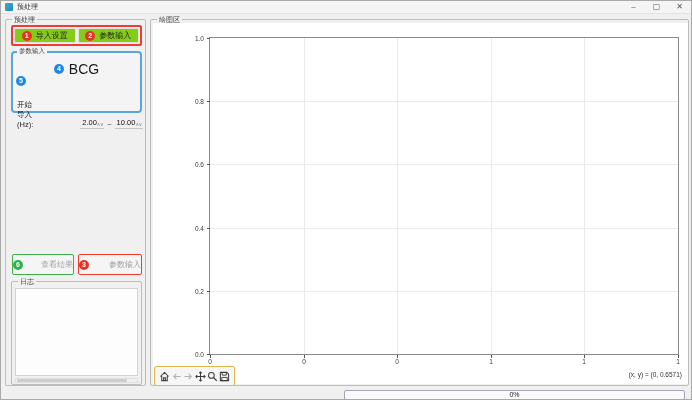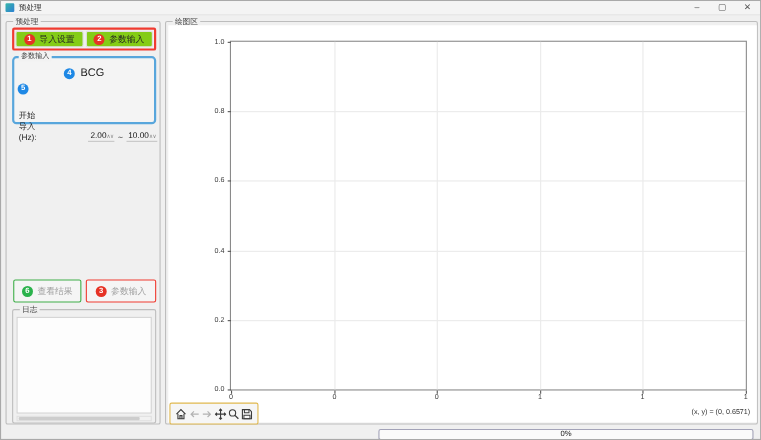--- a/index.html
+++ b/index.html
@@ -42,35 +42,35 @@
          display:flex; align-items:center; justify-content:center; gap:4px;
          font-size:8px; color:#222; cursor:default; }
 
   
   .param-group { position:absolute; left:5px; top:31px; width:131px; height:62px;
                  border:2px solid #58a6dc; border-radius:4px; background:#f4f4f4; }
   .param-label { position:absolute; top:-6px; left:4px; background:#f2f2f2;
                  padding:0 2px; font-size:6.5px; color:#444; }
   .bcg-row { position:absolute; left:0; top:8px; width:100%; display:flex;
              justify-content:center; align-items:center; gap:5px; }
-  .bcg-text { font-size:10px; color:#1a1a1a; font-weight:500; }
+  .bcg-text { font-size:14px; color:#1a1a1a; font-weight:500; }
   .badge5 { position:absolute; left:3px; top:23px; }
   .spin-row { position:absolute; left:4px; width:119px; display:flex;
               align-items:flex-end; gap:3px; font-size:7.5px; color:#222; }
   .spin { border-bottom:1px solid #c6c6c6; display:flex; justify-content:space-between;
           align-items:flex-end; padding:0 1px 1px 2px; background:transparent; }
   .spin .val { font-size:7.5px; color:#111; }
   .spin .arrows { font-size:5px; color:#888; letter-spacing:-0.5px; white-space:nowrap; }
   #order-row  { top:34px; }
   #cutoff-row { top:47px; }
   .tilde { font-size:7.5px; color:#333; }
 
   
   .result-btn { position:absolute; height:21px; border-radius:2px; background:#f5f5f5;
-                display:flex; align-items:center; justify-content:center; gap:4px;
+                display:flex; align-items:center; justify-content:space-between; gap:4px;
                 font-size:8px; color:#9e9e9e; cursor:default; }
   #view-btn { left:6px;  top:234px; width:62px; border:1.5px solid #3fae49; }
   #save-btn { left:72px; top:234px; width:64px; border:1.5px solid #f03b30; }
 
   
   .log-group { position:absolute; left:5px; top:261px; width:131px; height:104px;
                border:1px solid #bdbdbd; border-radius:2px; }
   .log-area { position:absolute; left:3px; top:6px; width:123px; height:88px;
               background:#fdfdfd; border:1px solid #d2d2d2; font-size:7px; color:#333;
               overflow:hidden; }

